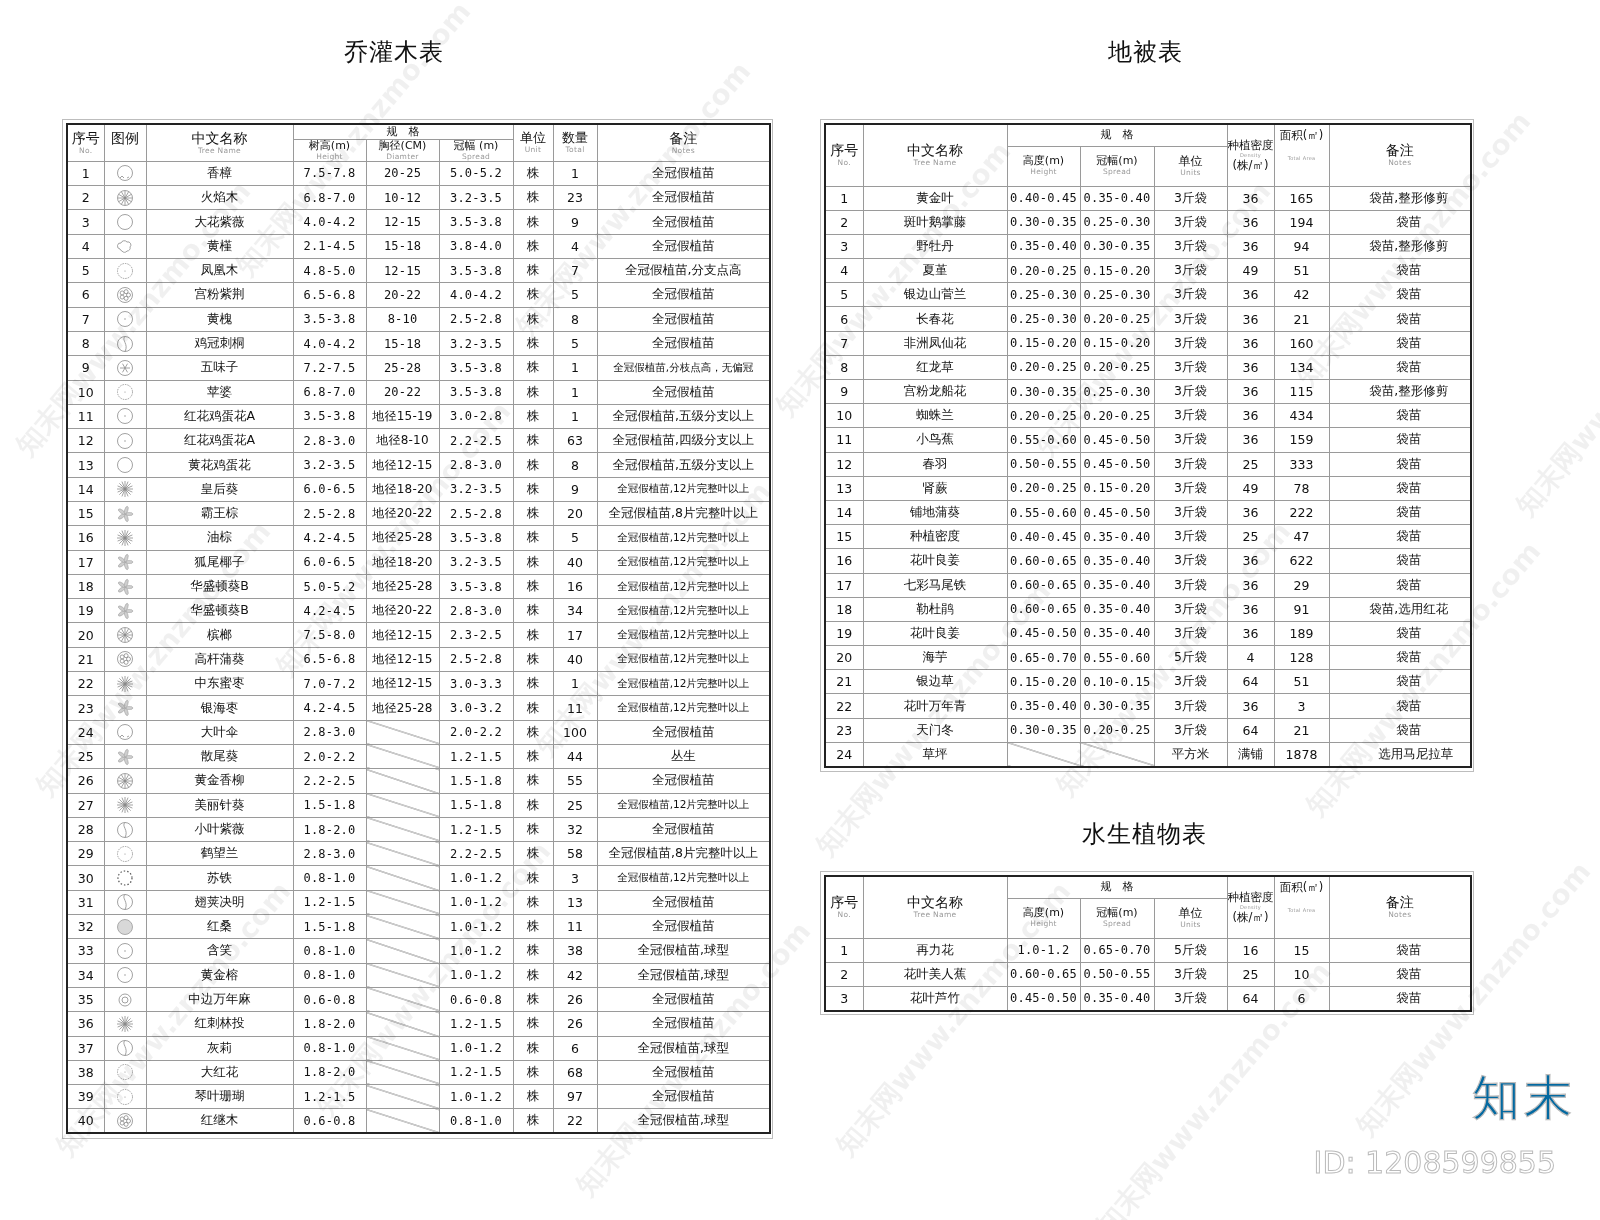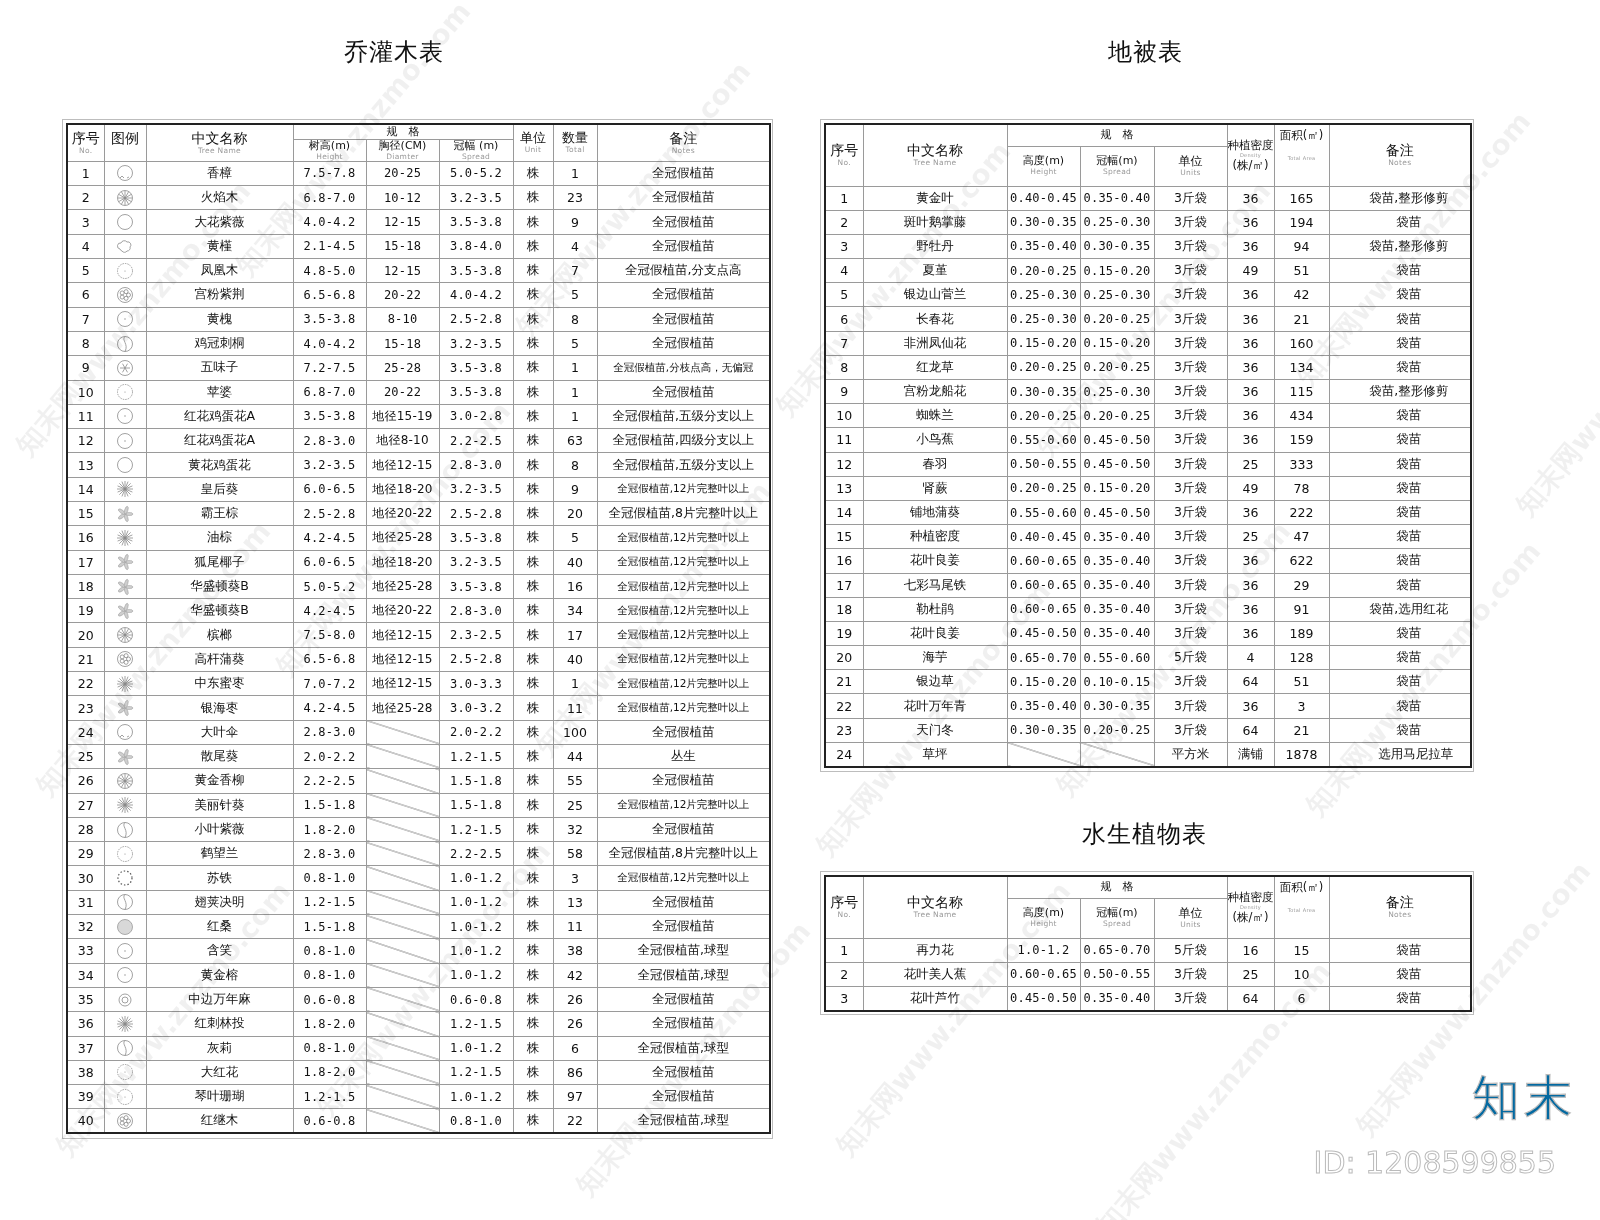--- a/index.html
+++ b/index.html
@@ -677,21 +677,21 @@
         <td>38</td>
         <td><span class="legend-icon"><svg viewBox="0 0 18 18">
               <circle cx="9" cy="9" r="7.5" fill="none" stroke="#8a8a8a" stroke-width="0.8" stroke-dasharray="1.5 1"></circle>
               <circle cx="9" cy="9" r="0.6" fill="#8a8a8a"></circle>
             </svg></span></td>
         <td>大红花</td>
         <td class="num">1.8-2.0</td>
         <td class="slash"></td>
         <td class="num">1.2-1.5</td>
         <td>株</td>
-        <td>86</td>
+        <td>68</td>
         <td class="note">全冠假植苗</td>
       </tr>
       <tr style="height: 24.3px;">
         <td>39</td>
         <td><span class="legend-icon"><svg viewBox="0 0 18 18">
               <circle cx="9" cy="9" r="7.5" fill="none" stroke="#8a8a8a" stroke-width="0.8" stroke-dasharray="1.5 1"></circle>
               <circle cx="9" cy="9" r="0.6" fill="#8a8a8a"></circle>
             </svg></span></td>
         <td>琴叶珊瑚</td>
         <td class="num">1.2-1.5</td>

